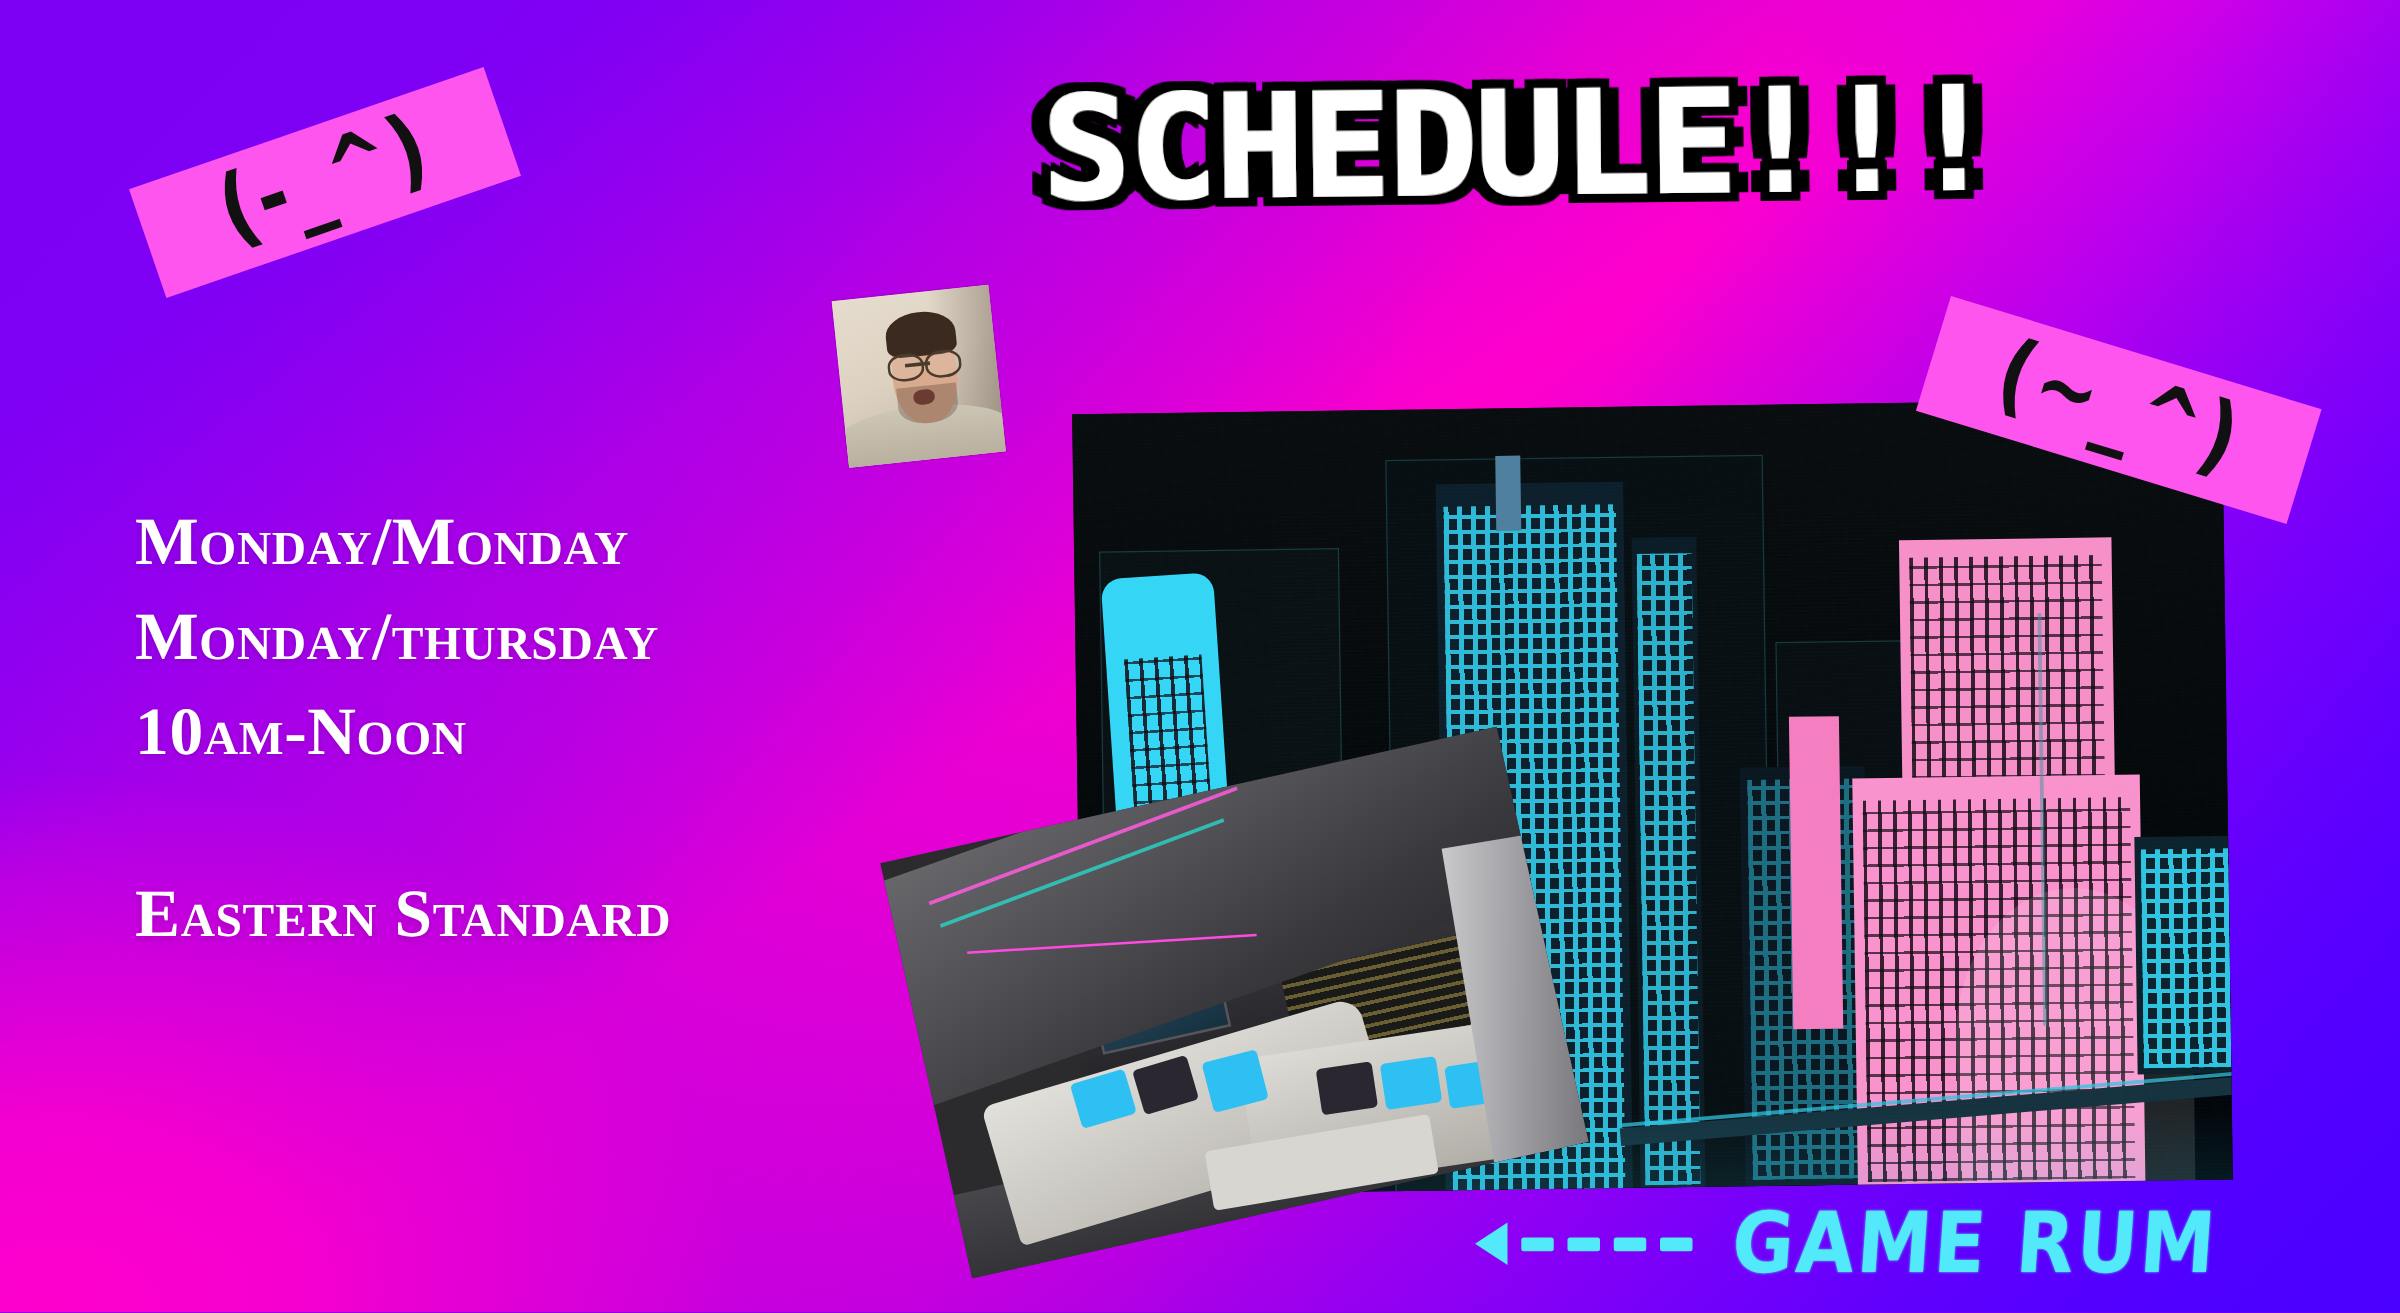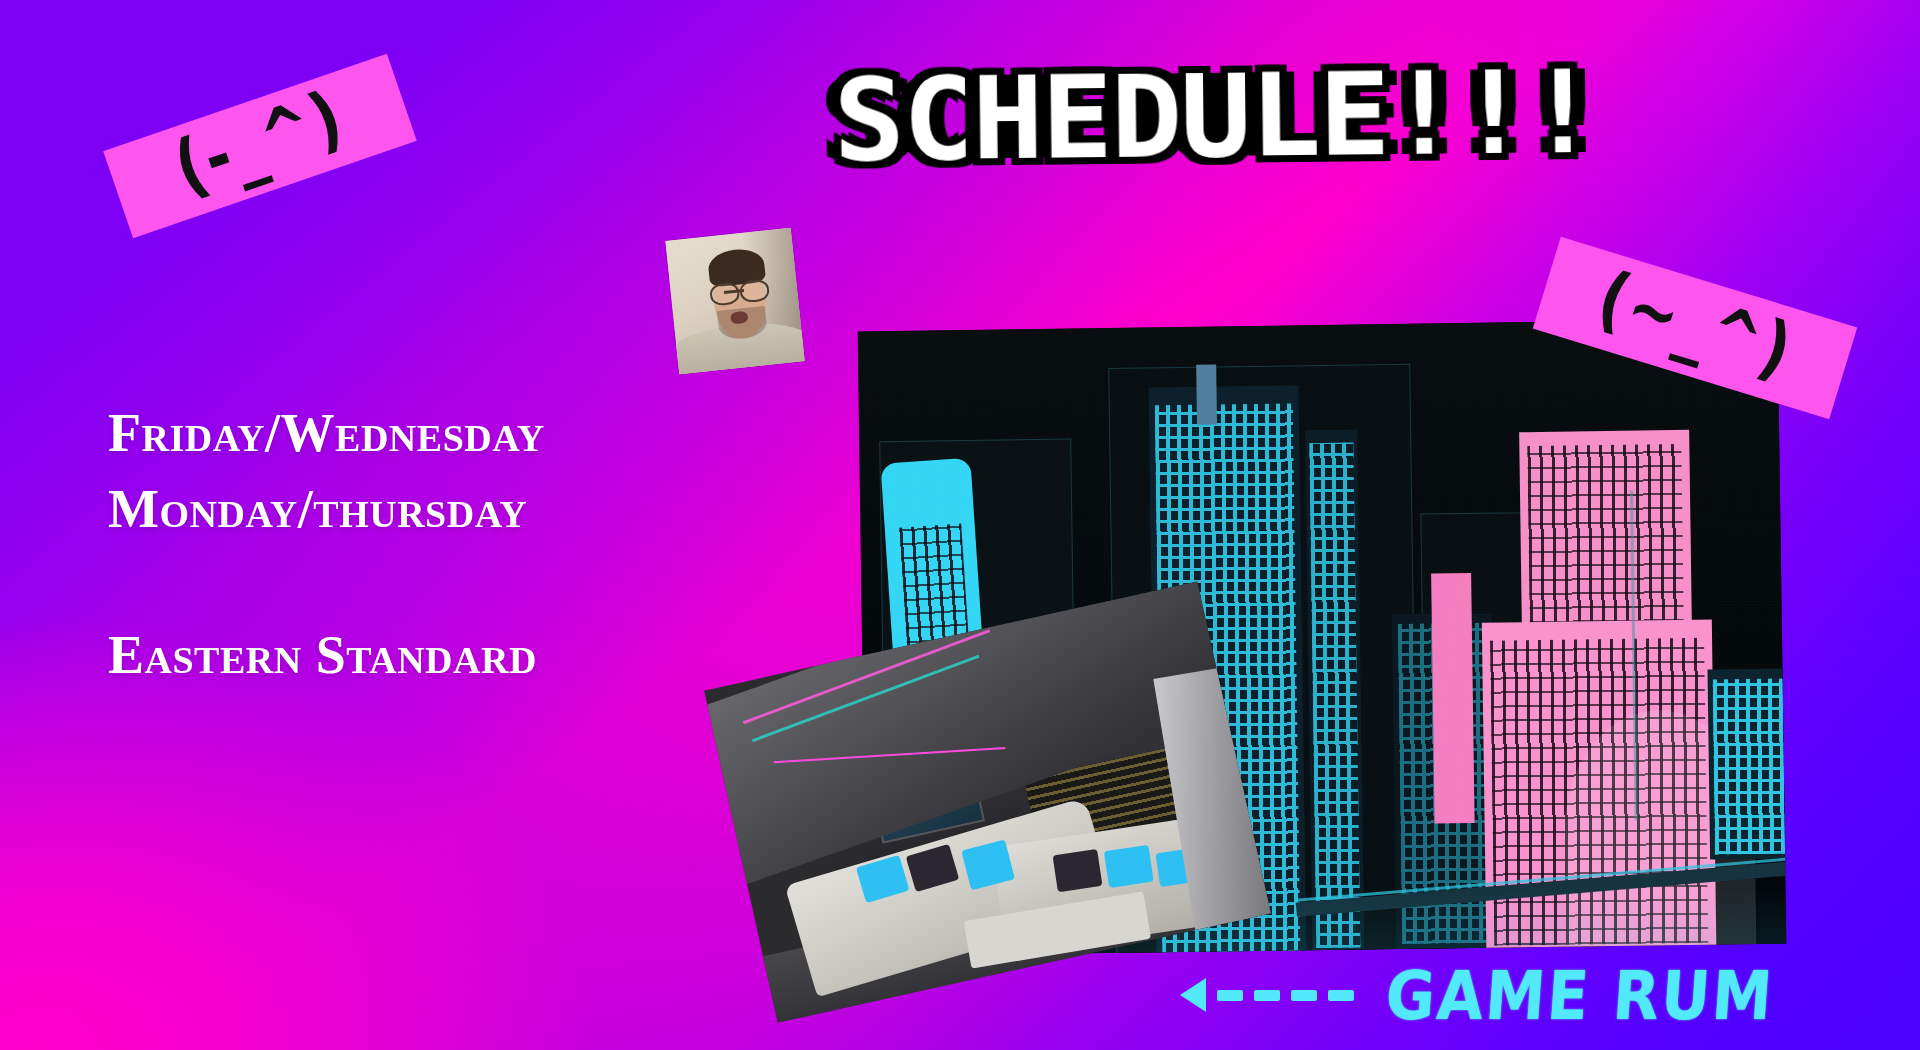--- a/index.html
+++ b/index.html
@@ -245,22 +245,23 @@
   <div id="bgwash"></div>
   <div id="bgwash2"></div>
 
   <div class="title-wrap">
     <div class="glitch-a">SCHEDULE!!!</div>
     <div class="glitch-b">SCHEDULE!!!</div>
     <div class="title">SCHEDULE!!!</div>
   </div>
 
   <div class="sched">
-    <span class="ln">Friday/Wednesday</span>
+    <span class="ln">Monday/Monday</span>
     <span class="ln">Monday/thursday</span>
+    <span class="ln">10am-Noon</span>
     <span class="gap"></span>
     <span class="ln">Eastern Standard</span>
   </div>
 
   <div class="tape" id="tape-left">
     <span class="face">(-_^)</span>
   </div>
   <div class="tape" id="tape-right">
     <span class="face">(~_^)</span>
   </div>

